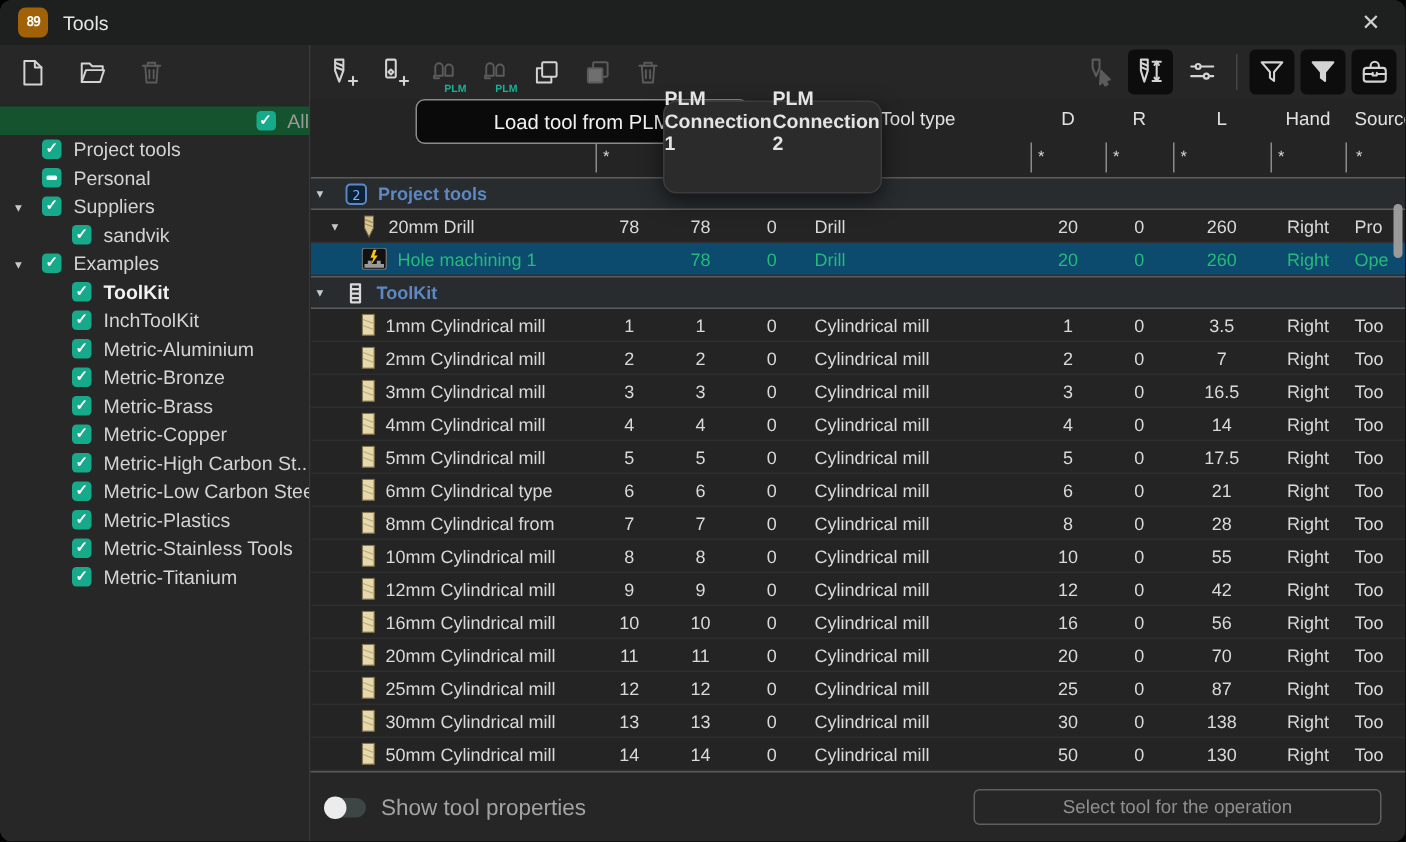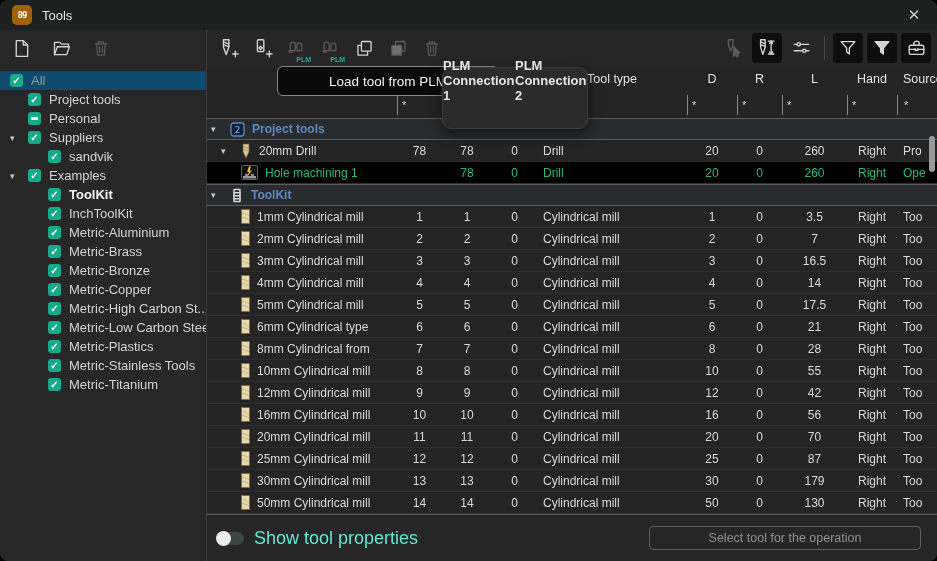--- a/index.html
+++ b/index.html
@@ -25,21 +25,21 @@
   .tbtn .badge{position:absolute;bottom:0;right:0;font-size:7px;font-weight:bold;color:#14b39a;letter-spacing:0;}
   .toolbar{height:36px;display:flex;align-items:center;gap:4px;padding:2px 6px;}
   .toolbar .spacer{flex:1;}
   .vdiv{width:1px;height:24px;background:#454545;margin:0 4px;flex-shrink:0;}
   
   .tree{flex:1;padding-top:5px;font-size:13px;overflow:hidden;}
   .tree-item{height:19px;display:flex;align-items:center;}
   .tree-item.lvl0{padding-left:10px;}
   .tree-item.lvl1{padding-left:10px;}
   .tree-item.lvl2{padding-left:30px;}
-  .tree-item.selected{background:#0c4a6e;}
+  .tree-item.selected{background:#14532d;justify-content:flex-end;}
   .expander{width:18px;flex-shrink:0;font-size:9px;color:#c8c8c8;}
   .checkbox{width:13px;height:13px;flex-shrink:0;border-radius:3px;background:#16a98a;display:flex;align-items:center;justify-content:center;margin-right:8px;}
   .checkbox.checked::after{content:"✓";color:#fff;font-size:10px;font-weight:bold;line-height:1;}
   .checkbox.partial::after{content:"";width:7px;height:2.5px;background:#eafff8;border-radius:1px;}
   .tree-label{color:#d4d4d4;white-space:nowrap;}
   .tree-item.muted .tree-label{color:#9a9a9a;}
   .tree-item.bold .tree-label{font-weight:bold;color:#f2f2f2;}
   
   .grid{position:absolute;top:36px;left:0;right:0;bottom:47px;background:#242424;display:flex;flex-direction:column;overflow:hidden;}
   .hlabels{display:flex;height:26px;align-items:center;font-size:12.5px;color:#e2e2e2;flex-shrink:0;}
@@ -54,34 +54,34 @@
   .c-d{width:50px;flex-shrink:0;text-align:center;}
   .c-r{width:45px;flex-shrink:0;text-align:center;}
   .c-l{width:65px;flex-shrink:0;text-align:center;}
   .c-hand{width:50px;flex-shrink:0;text-align:center;}
   .c-src{flex:1;min-width:0;padding-left:6px;white-space:nowrap;overflow:hidden;}
   .hlabels .c-type{text-align:center;padding-left:0;}
   .rows{flex:1;overflow:hidden;}
   .trow{display:flex;height:22px;align-items:center;font-size:12px;border-bottom:1px solid #2e2e2e;color:#d9d9d9;}
   .trow.group{background:#282c2e;border-top:1px solid #5c5c5c;border-bottom:1px solid #5c5c5c;}
   .trow.group .rlabel{color:#5e88c4;font-weight:bold;}
-  .trow.operation{background:#000000;}
+  .trow.operation{background:#0c4a6e;}
   .trow.operation .cell,.trow.operation .rlabel{color:#26b97c;}
   .cell.name{display:flex;align-items:center;gap:7px;overflow:hidden;white-space:nowrap;}
   .trow.group .cell.name{padding-left:4px;}
   .trow.tool-expanded .cell.name{padding-left:14px;}
   .trow.leaf .cell.name,.trow.operation .cell.name{padding-left:34px;}
   .rexp{font-size:9px;color:#c8c8c8;width:12px;flex-shrink:0;}
   .ricon{display:flex;align-items:center;flex-shrink:0;}
   
   .footer{position:absolute;left:0;right:0;bottom:0;height:47px;border-top:1px solid #5a5a5a;background:#262626;
     display:flex;align-items:center;padding:0 10px;}
   .toggle{width:27px;height:13px;border-radius:7px;background:#3c4644;position:relative;flex-shrink:0;}
   .toggle .knob{position:absolute;left:-1px;top:-1px;width:15px;height:15px;border-radius:50%;background:#ececec;}
-  .toggle-label{margin-left:10px;font-size:18px;color:#5eead4;}
+  .toggle-label{margin-left:10px;font-size:15px;color:#a3a3a3;}
   .select-btn{margin-left:auto;margin-right:6px;width:272px;height:24px;border:1px solid #5f5f5f;border-radius:4px;
     color:#8f8f8f;font-size:12.5px;display:flex;align-items:center;justify-content:center;background:transparent;}
   
   .menu{position:absolute;left:70px;top:36px;width:222px;height:30px;background:#0a0a0a;border:1px solid #8a8a8a;
     border-radius:6px;display:flex;align-items:center;justify-content:center;gap:10px;font-size:13.5px;color:#f2f2f2;z-index:20;}
   .menu .arrow{font-size:9px;color:#e6e6e6;position:absolute;right:10px;top:9px;}
   .submenu{position:absolute;left:235px;top:37px;width:146px;height:62px;background:#2b2b2b;border:1px solid #3c3c3c;border-radius:9px;
     box-shadow:0 5px 14px rgba(0,0,0,.55);display:flex;flex-direction:row;justify-content:center;z-index:21;font-weight:bold;}
   .submenu .sm-item{height:25px;display:flex;align-items:center;justify-content:center;font-size:13px;color:#e4e4e4;}
   
@@ -181,27 +181,27 @@
 
   <div class="tree-item lvl2">
     <span class="expander"></span>
     <span class="checkbox checked"></span>
     <span class="tree-label">Metric-Aluminium</span>
   </div>
 
   <div class="tree-item lvl2">
     <span class="expander"></span>
     <span class="checkbox checked"></span>
+    <span class="tree-label">Metric-Bronze</span>
+  </div>
+
+  <div class="tree-item lvl2">
+    <span class="expander"></span>
+    <span class="checkbox checked"></span>
     <span class="tree-label">Metric-Brass</span>
-  </div>
-
-  <div class="tree-item lvl2">
-    <span class="expander"></span>
-    <span class="checkbox checked"></span>
-    <span class="tree-label">Metric-Bronze</span>
   </div>
 
   <div class="tree-item lvl2">
     <span class="expander"></span>
     <span class="checkbox checked"></span>
     <span class="tree-label">Metric-Copper</span>
   </div>
 
   <div class="tree-item lvl2">
     <span class="expander"></span>
@@ -760,21 +760,21 @@
                   </svg>
                 </span>
       <span class="rlabel">30mm Cylindrical mill</span>
     </div>
     <div class="cell c-n1">13</div>
     <div class="cell c-n2">13</div>
     <div class="cell c-n3">0</div>
     <div class="cell c-type">Cylindrical mill</div>
     <div class="cell c-d">30</div>
     <div class="cell c-r">0</div>
-    <div class="cell c-l">179</div>
+    <div class="cell c-l">138</div>
     <div class="cell c-hand">Right</div>
     <div class="cell c-src">Too</div>
   </div>
 
   <div class="trow leaf">
     <div class="cell name c-name">
 
       <span class="ricon">
                   <svg width="9" height="15" viewBox="0 0 9 15">
                     <rect x="0.5" y="0.5" width="8" height="14" fill="#e6d9ad" stroke="#7a6c45" stroke-width="0.8"></rect>

